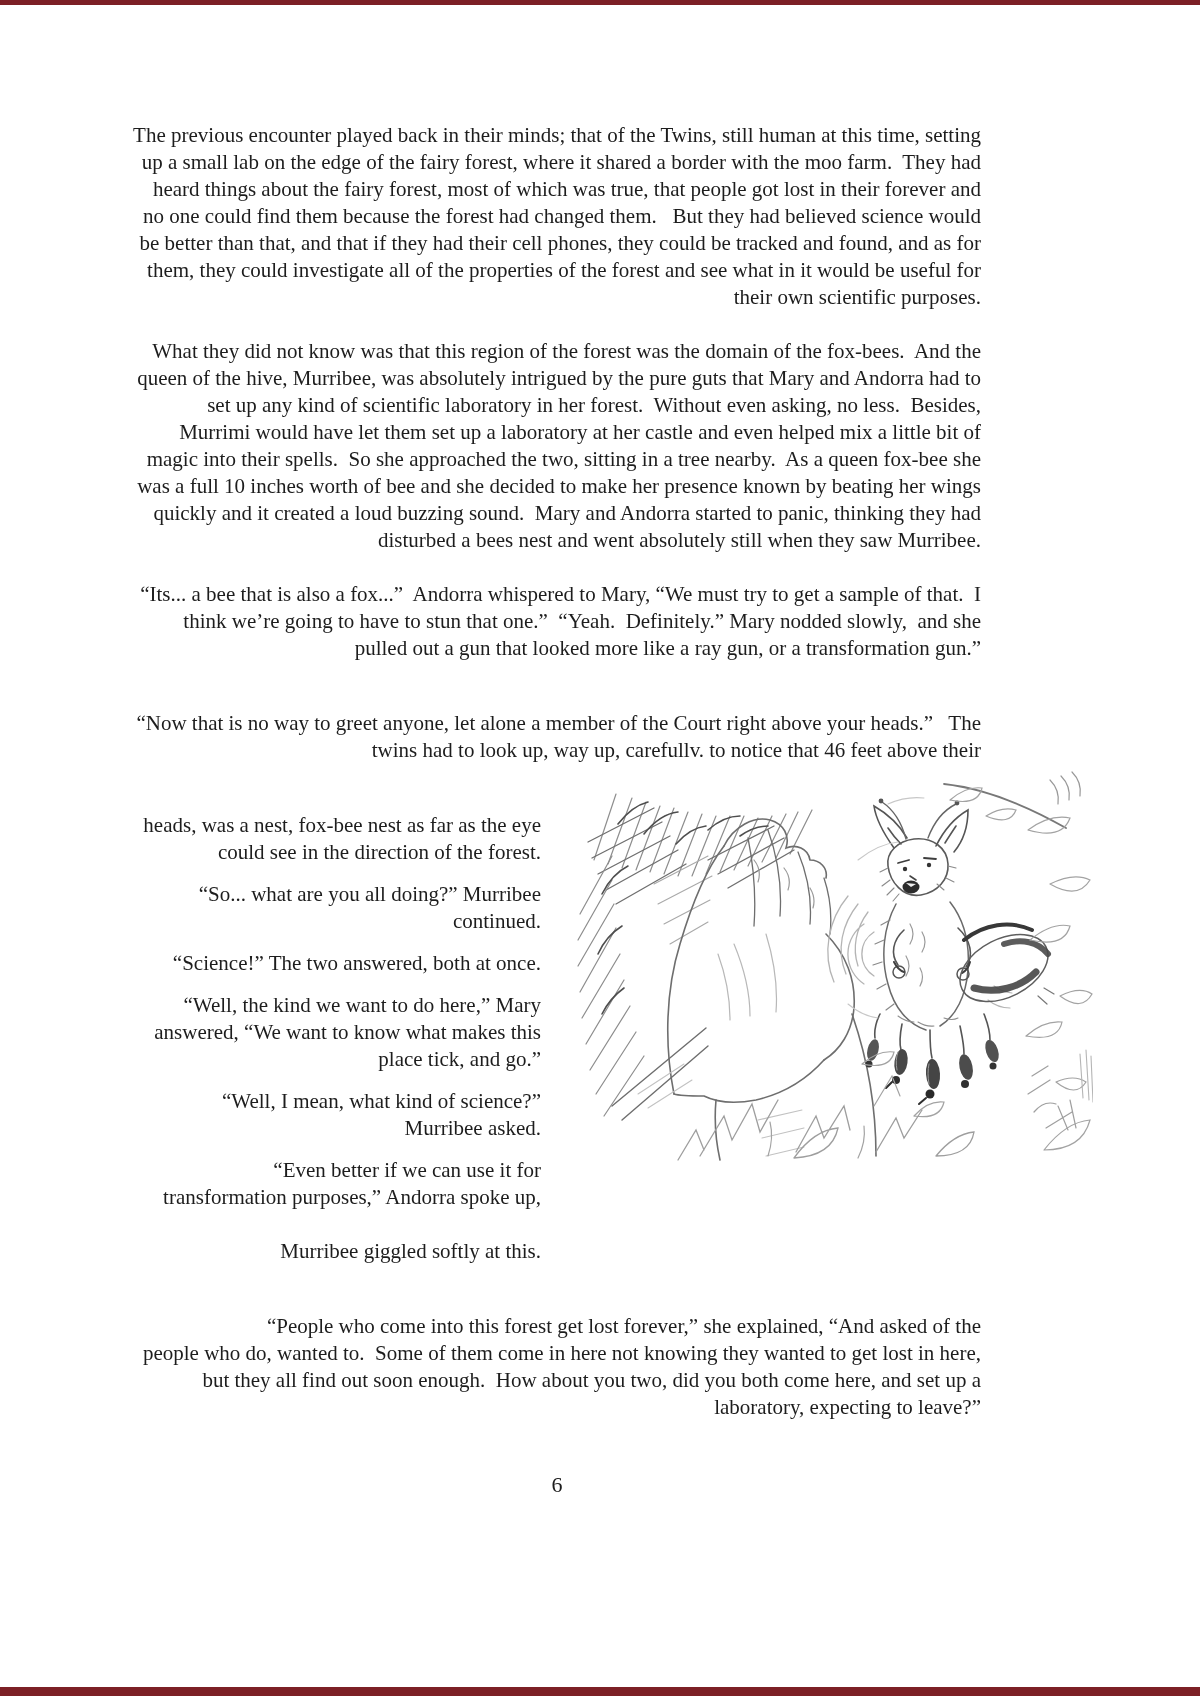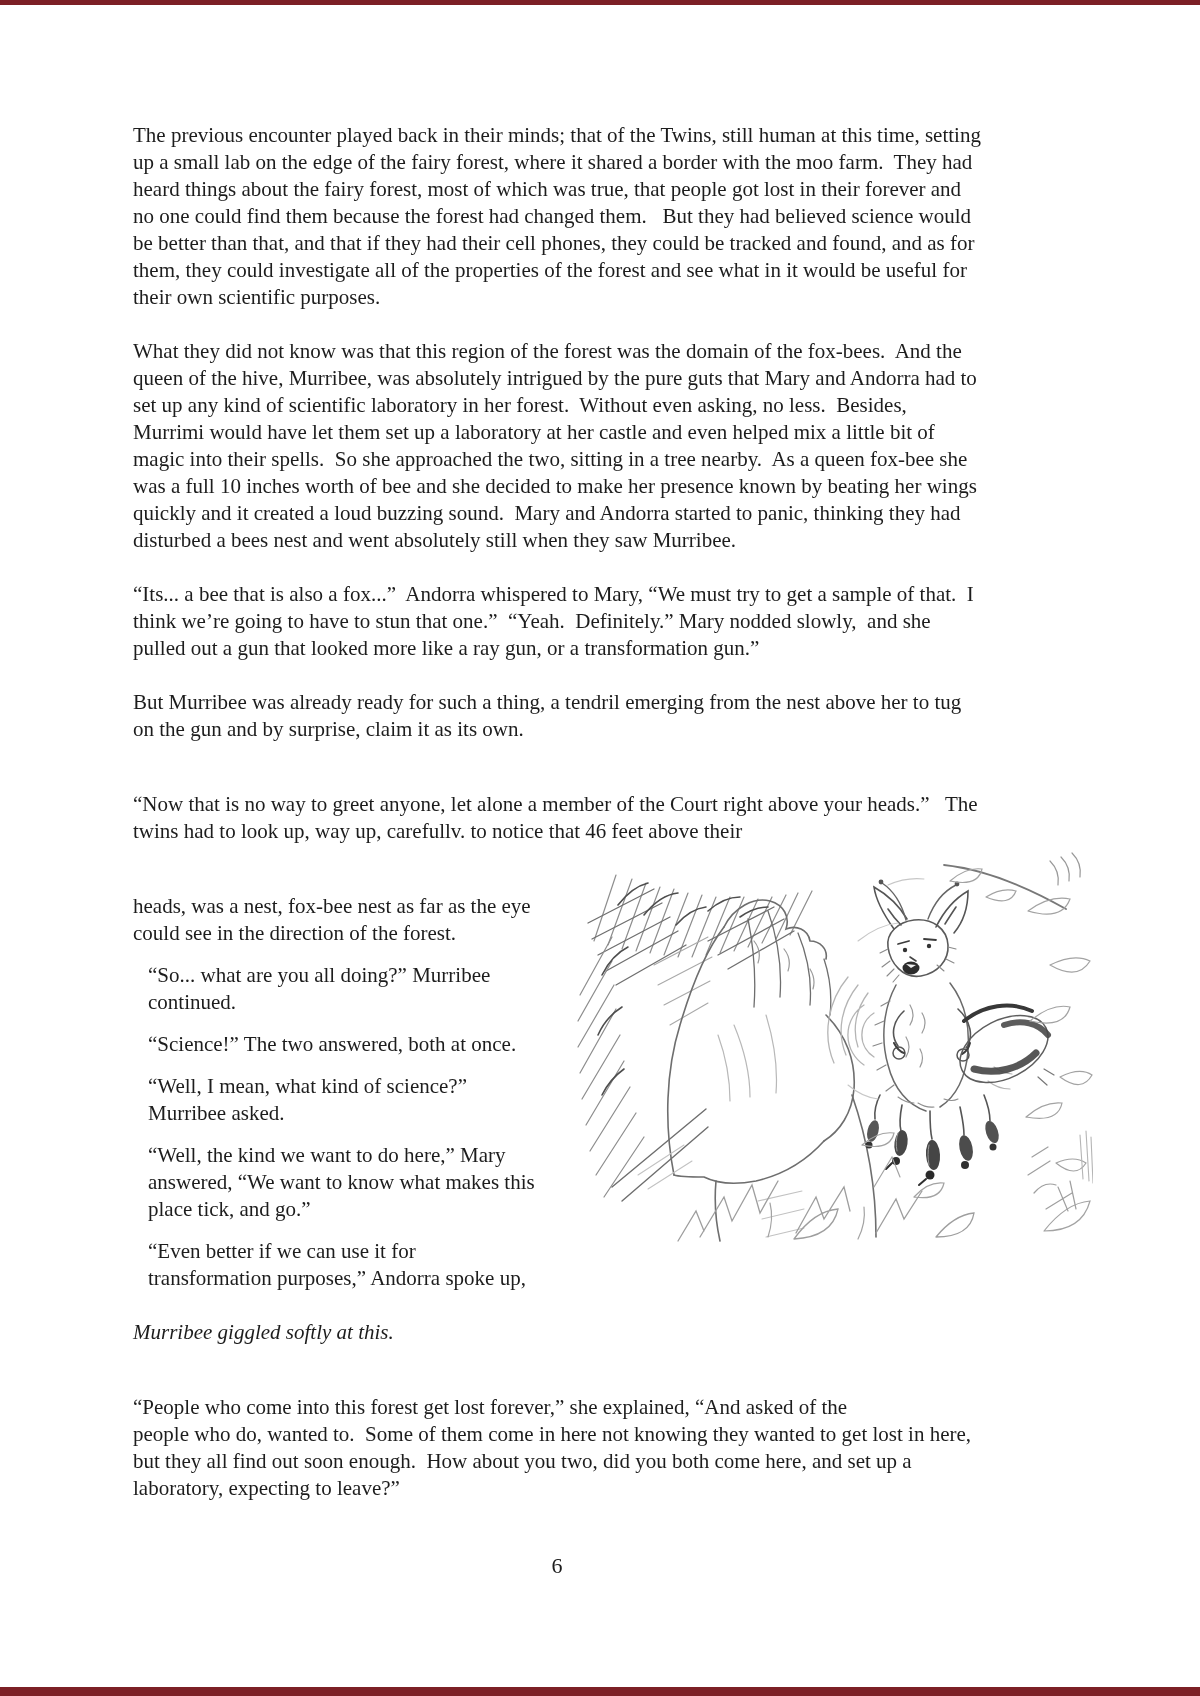--- a/index.html
+++ b/index.html
@@ -11,24 +11,24 @@
     font-family:"Liberation Serif","DejaVu Serif",serif;
     color:#1d1d1d;
   }
   .edge-strip{position:absolute;left:0;width:1200px;}
   .edge-strip.top{top:0;height:5px;}
   .edge-strip.bottom{bottom:0;height:9px;}
   .content{
     position:absolute;left:133px;top:122px;width:848px;
     font-size:21px;line-height:27px;
   }
-  .content p{margin:0 0 27px 0;white-space:pre-wrap;}
+  .content p{margin:0 0 27px 0;white-space:pre-wrap;text-align:right;}
   .content p.nogap{margin-bottom:0;margin-top:48px;}
   .content .dialog p{margin:15px;}
-  .content p.gap-top{margin-top:27px;font-style:italic;}
+  .content p.gap-top{margin-top:27px;}
   figure{margin:0;}
   .illustration{
     float:right;
     width:535px;height:534px;
     margin:0 -112px 0 17px;
   }
   .illustration svg{display:block;width:535px;height:534px;}
   .page-number{
     margin-top:50px;
     text-align:center;
@@ -38,21 +38,20 @@
 </head>
 <body>
 
 <div class="edge-strip top" style="background:#7c2026"></div>
 
 <div class="content">
 
   <p>The previous encounter played back in their minds; that of the Twins, still human at this time, setting up a small lab on the edge of the fairy forest, where it shared a border with the moo farm.  They had heard things about the fairy forest, most of which was true, that people got lost in their forever and no one could find them because the forest had changed them.   But they had believed science would be better than that, and that if they had their cell phones, they could be tracked and found, and as for them, they could investigate all of the properties of the forest and see what in it would be useful for their own scientific purposes.</p>
   <p>What they did not know was that this region of the forest was the domain of the fox-bees.  And the queen of the hive, Murribee, was absolutely intrigued by the pure guts that Mary and Andorra had to set up any kind of scientific laboratory in her forest.  Without even asking, no less.  Besides, Murrimi would have let them set up a laboratory at her castle and even helped mix a little bit of magic into their spells.  So she approached the two, sitting in a tree nearby.  As a queen fox-bee she was a full 10 inches worth of bee and she decided to make her presence known by beating her wings quickly and it created a loud buzzing sound.  Mary and Andorra started to panic, thinking they had disturbed a bees nest and went absolutely still when they saw Murribee.</p>
   <p>“Its... a bee that is also a fox...”  Andorra whispered to Mary, “We must try to get a sample of that.  I think we’re going to have to stun that one.”  “Yeah.  Definitely.” Mary nodded slowly,  and she pulled out a gun that looked more like a ray gun, or a transformation gun.”</p>
-  <p>But Murribee was already ready for such a thing, a tendril emerging from the nest above her to tug on the gun and by surprise, claim it as its own.</p>
 
   <p class="nogap">“Now that is no way to greet anyone, let alone a member of the Court right above your heads.”   The twins had to look up, way up, carefullv. to notice that 46 feet above their</p>
 
   <figure class="illustration" aria-label="Pencil sketch of a human hand reaching up toward Murribee, a small fluffy queen fox-bee hovering among forest leaves">
     <svg viewBox="0 0 535 534" xmlns="http://www.w3.org/2000/svg">
 
       <g fill="none" stroke-linecap="round">
         <path stroke="#8d8d8d" stroke-width="1.2" d="M36,96 L58,30 M50,100 L74,34 M64,104 L88,38 M78,106 L102,42 M92,108 L116,44 M106,110 L130,48 M120,112 L144,50 M134,112 L158,52 M148,110 L172,52 M162,108 L186,52 M176,106 L200,54 M190,102 L214,52 M204,98 L228,50 M218,94 L240,48 M232,90 L254,46"></path>
         <path stroke="#6f6f6f" stroke-width="1.3" d="M30,78 L96,44 M34,94 L104,58 M40,110 L112,72 M48,126 L120,86 M58,140 L128,100 M150,96 L216,62 M160,110 L226,74 M170,124 L236,86"></path>
         <path stroke="#8d8d8d" stroke-width="1.2" d="M22,150 L54,92 M20,176 L54,116 M20,202 L56,140 M22,228 L58,164 M24,254 L62,190 M28,280 L66,216 M32,306 L72,242 M38,330 L78,268 M46,352 L86,292"></path>
@@ -151,22 +150,22 @@
         <path d="M474,312 l16,-10 M470,330 l22,-14 M476,348 q10,-12 22,-8 M500,342 l10,24 M512,336 l6,28 M488,364 l26,-16"></path>
       </g>
     </svg>
   </figure>
 
   <p class="nogap">heads, was a nest, fox-bee nest as far as the eye could see in the direction of the forest.</p>
 
   <div class="dialog">
     <p>“So... what are you all doing?” Murribee continued.</p>
     <p>“Science!” The two answered, both at once.</p>
+    <p>“Well, the kind we want to do here,” Mary answered, “We want to know what makes this place tick, and go.”</p>
     <p>“Well, I mean, what kind of science?” Murribee asked.</p>
-    <p>“Well, the kind we want to do here,” Mary answered, “We want to know what makes this place tick, and go.”</p>
     <p>“Even better if we can use it for transformation purposes,” Andorra spoke up,</p>
   </div>
 
   <p class="gap-top">Murribee giggled softly at this.</p>
 
   <p class="nogap">“People who come into this forest get lost forever,” she explained, “And asked of the</p>
   <p>people who do, wanted to.  Some of them come in here not knowing they wanted to get lost in here, but they all find out soon enough.  How about you two, did you both come here, and set up a laboratory, expecting to leave?”</p>
 
 
   <div class="page-number">6</div>

